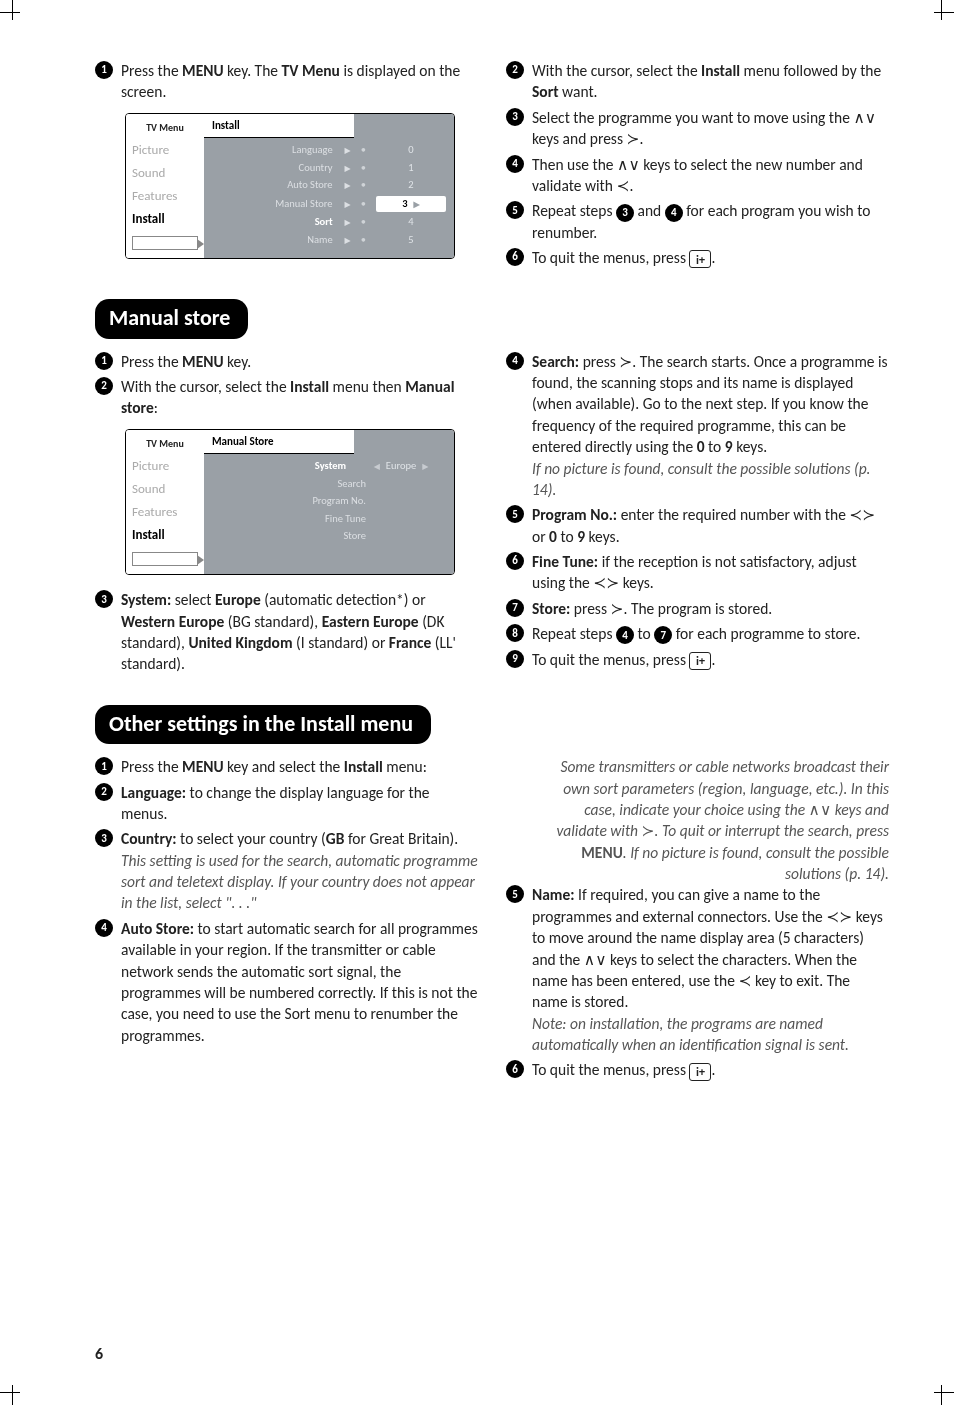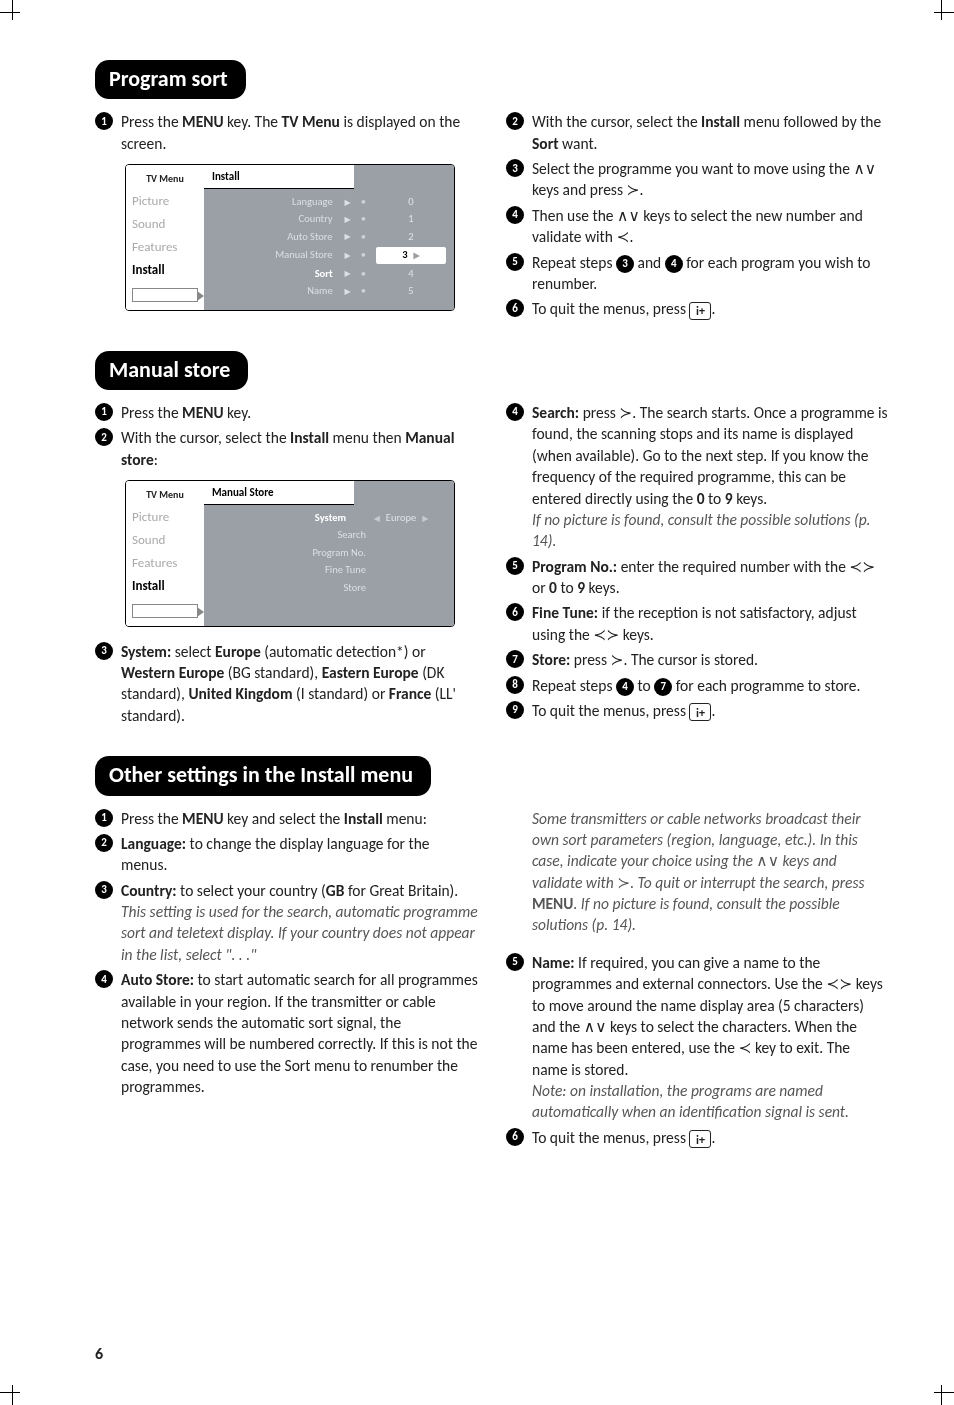--- a/index.html
+++ b/index.html
@@ -152,21 +152,20 @@
 <div class="crop-mark cm-tl-h"></div>
 <div class="crop-mark cm-tl-v"></div>
 <div class="crop-mark cm-tr-h"></div>
 <div class="crop-mark cm-tr-v"></div>
 <div class="crop-mark cm-bl-h"></div>
 <div class="crop-mark cm-bl-v"></div>
 <div class="crop-mark cm-br-h"></div>
 <div class="crop-mark cm-br-v"></div>
 
 <div class="section">
-  <h2 class="pill">Program sort</h2>
   <div class="cols">
     <div class="col">
       <ol class="steps">
         <li>
             <span class="num">1</span>
           <p><span>Press the </span><span class="b">MENU</span><span> key. The </span><span class="b">TV Menu</span><span> is displayed on the screen.</span></p>
         </li>
       </ol>
 
       <div class="menu-box">
@@ -325,21 +324,21 @@
         <li>
             <span class="num">5</span>
           <p><span class="b">Program No.:</span><span> enter the required number with the </span><span class="arrow">≺≻</span><span> or </span><span class="b">0</span><span> to </span><span class="b">9</span><span> keys.</span></p>
         </li>
         <li>
             <span class="num">6</span>
           <p><span class="b">Fine Tune:</span><span> if the reception is not satisfactory, adjust using the </span><span class="arrow">≺≻</span><span> keys.</span></p>
         </li>
         <li>
             <span class="num">7</span>
-          <p><span class="b">Store:</span><span> press </span><span class="arrow">≻</span><span>. The cursor is stored.</span></p>
+          <p><span class="b">Store:</span><span> press </span><span class="arrow">≻</span><span>. The program is stored.</span></p>
         </li>
         <li>
             <span class="num">8</span>
           <p><span>Repeat steps </span><span class="num" style="position:static;display:inline-flex;vertical-align:middle;">4</span><span> to </span><span class="num" style="position:static;display:inline-flex;vertical-align:middle;">7</span><span> for each programme to store.</span></p>
         </li>
         <li>
             <span class="num">9</span>
           <p><span>To quit the menus, press </span><span class="kbd-icon">i+</span><span>.</span></p>
         </li>
       </ol>
@@ -366,21 +365,21 @@
           <p class="italic">This setting is used for the search, automatic programme sort and teletext display. If your country does not appear in the list, select ". . ."</p>
         </li>
         <li>
             <span class="num">4</span>
           <p><span class="b">Auto Store:</span><span> to start automatic search for all programmes available in your region. If the transmitter or cable network sends the automatic sort signal, the programmes will be numbered correctly. If this is not the case, you need to use the Sort menu to renumber the programmes.</span></p>
         </li>
       </ol>
     </div>
 
     <div class="col">
-      <p class="italic" style="padding-left:26px;margin-bottom:16px;">
+      <p class="italic" style="padding-left:26px;margin-bottom:0;text-align:right;">
         <span>Some transmitters or cable networks broadcast their own sort parameters (region, language, etc.). In this case, indicate your choice using the </span><span class="arrow" style="font-style:normal;">∧∨</span><span> keys and validate with </span><span class="arrow" style="font-style:normal;">≻</span><span>. To quit or interrupt the search, press </span><span class="b" style="font-style:normal;">MENU</span><span>. If no picture is found, consult the possible solutions (p. 14).</span>
       </p>
       <ol class="steps">
         <li>
             <span class="num">5</span>
           <p><span class="b">Name:</span><span> If required, you can give a name to the programmes and external connectors. Use the </span><span class="arrow">≺≻</span><span> keys to move around the name display area (5 characters) and the </span><span class="arrow">∧∨</span><span> keys to select the characters. When the name has been entered, use the </span><span class="arrow">≺</span><span> key to exit. The name is stored.</span></p>
           <p class="italic"><span class="u">Note:</span><span> on installation, the programs are named automatically when an identification signal is sent.</span></p>
         </li>
         <li>
             <span class="num">6</span>

